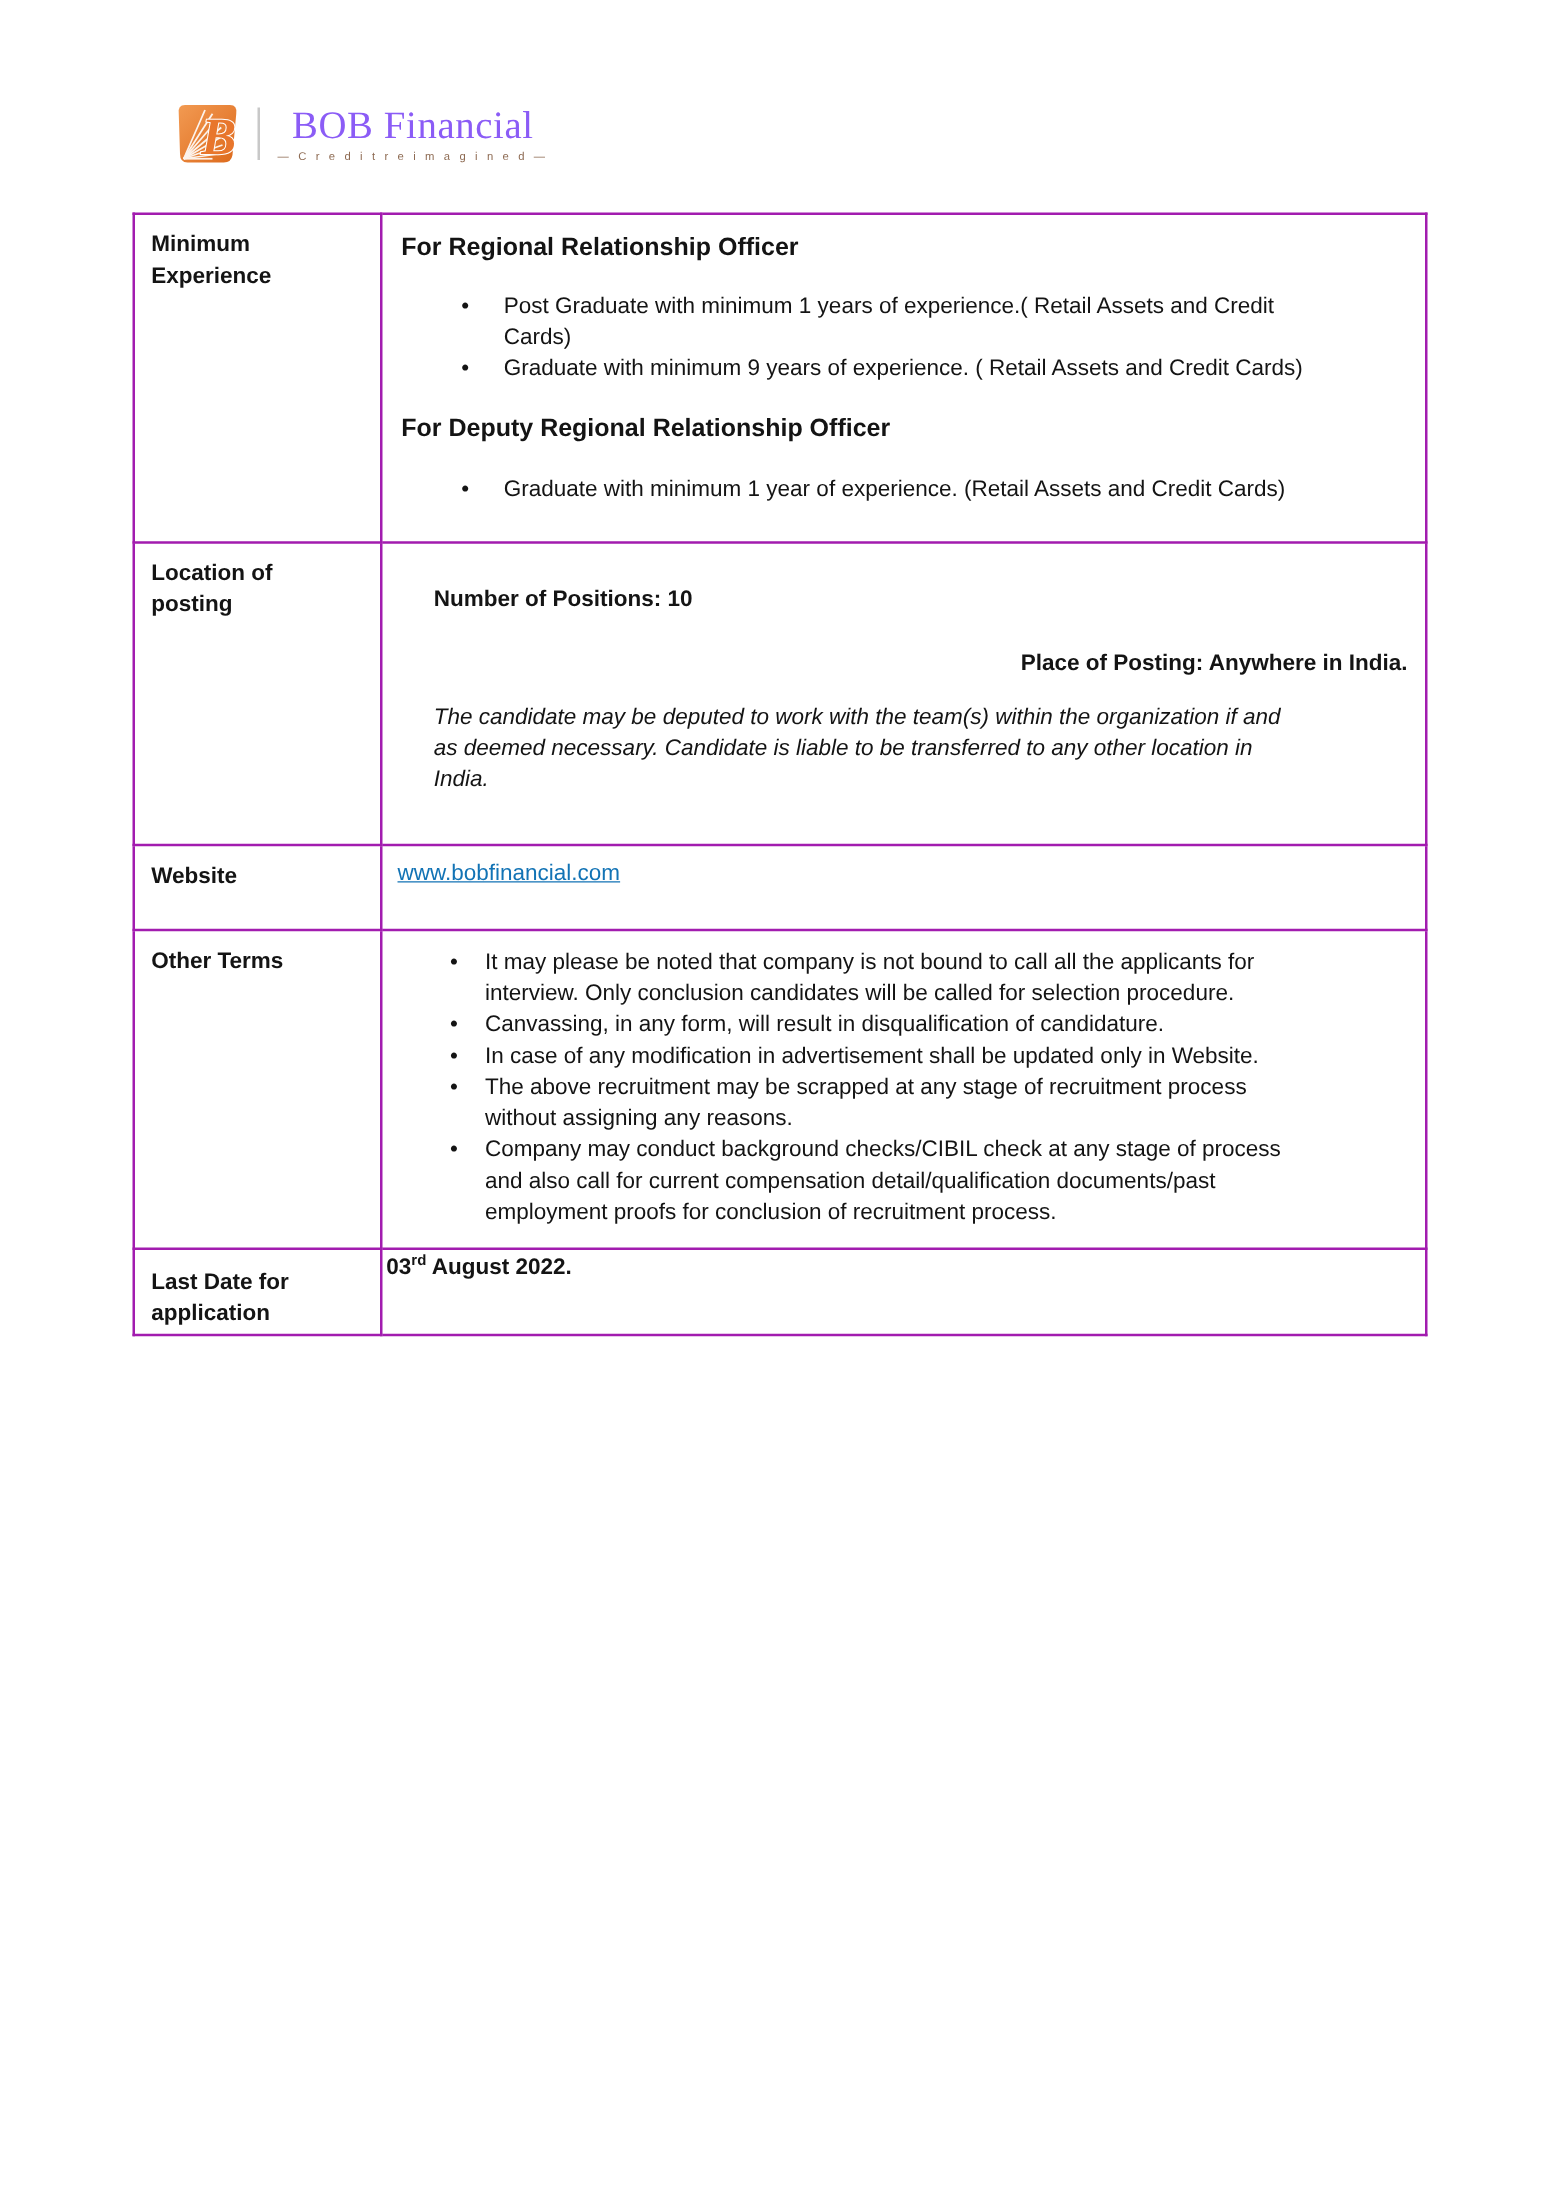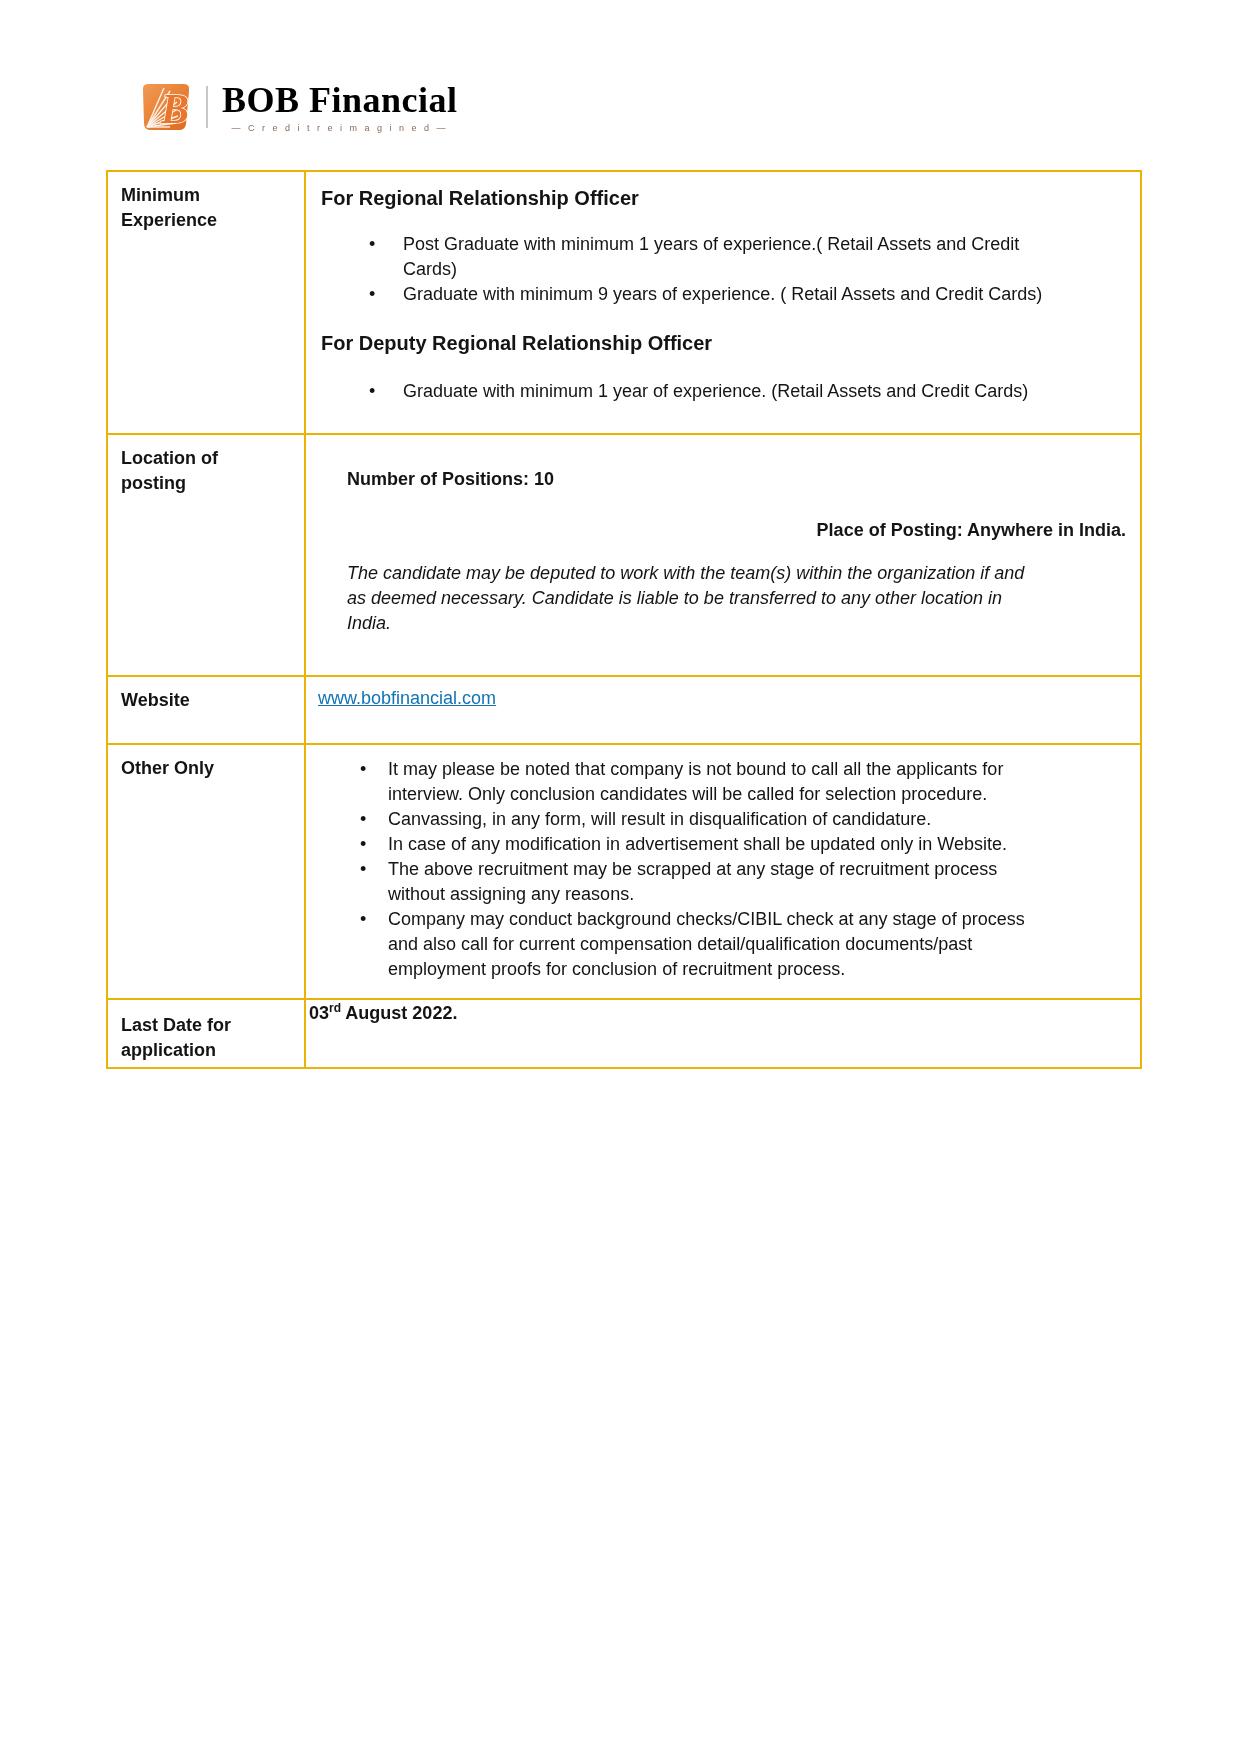--- a/index.html
+++ b/index.html
@@ -22,23 +22,23 @@
     top: 82px;
     display: flex;
     align-items: center;
     gap: 14px;
   }
   .logo-icon { width: 52px; height: 50px; display: block; }
   .logo-divider { width: 2px; height: 42px; background: #c8c8c8; }
   .logo-textwrap { display: flex; flex-direction: column; align-items: center; }
   .logo-brand {
     font-family: "Liberation Serif", serif;
-    font-size: 36px;
-    font-weight: 700;
-    color: #000000;
+    font-size: 31px;
+    font-weight: 400;
+    color: #8b5cf6;
     letter-spacing: 0.5px;
     line-height: 1.05;
   }
   .logo-tagline {
     font-size: 9px;
     letter-spacing: 2.5px;
     color: #8d6a52;
     margin-top: 3px;
     white-space: nowrap;
   }
@@ -46,21 +46,21 @@
   
   table.doc {
     position: absolute;
     left: 106px;
     top: 170px;
     width: 1034px;
     border-collapse: collapse;
     table-layout: fixed;
   }
   table.doc td {
-    border: 2px solid #eab308;
+    border: 2px solid #a21caf;
     vertical-align: top;
   }
   col.c1 { width: 198px; }
   col.c2 { width: 836px; }
 
   tr.r1 td { height: 263px; }
   tr.r2 td { height: 242px; }
   tr.r3 td { height: 95px;  }
   tr.r4 td { height: 68px;  }
   tr.r5 td { height: 255px; }
@@ -207,21 +207,21 @@
       </td>
       <td>
         <div class="content c-website">
           <a class="weblink">www.bobfinancial.com</a>
         </div>
       </td>
     </tr>
 
     <tr class="r5">
       <td>
-        <div class="label pre">Other Only</div>
+        <div class="label pre">Other Terms</div>
       </td>
       <td>
         <div class="content c-terms">
           <div class="bullet">
             <span class="dot">•</span>
             <div class="btext pre">It may please be noted that company is not bound to call all the applicants for
 interview. Only conclusion candidates will be called for selection procedure.</div>
           </div>
           <div class="bullet">
             <span class="dot">•</span>

